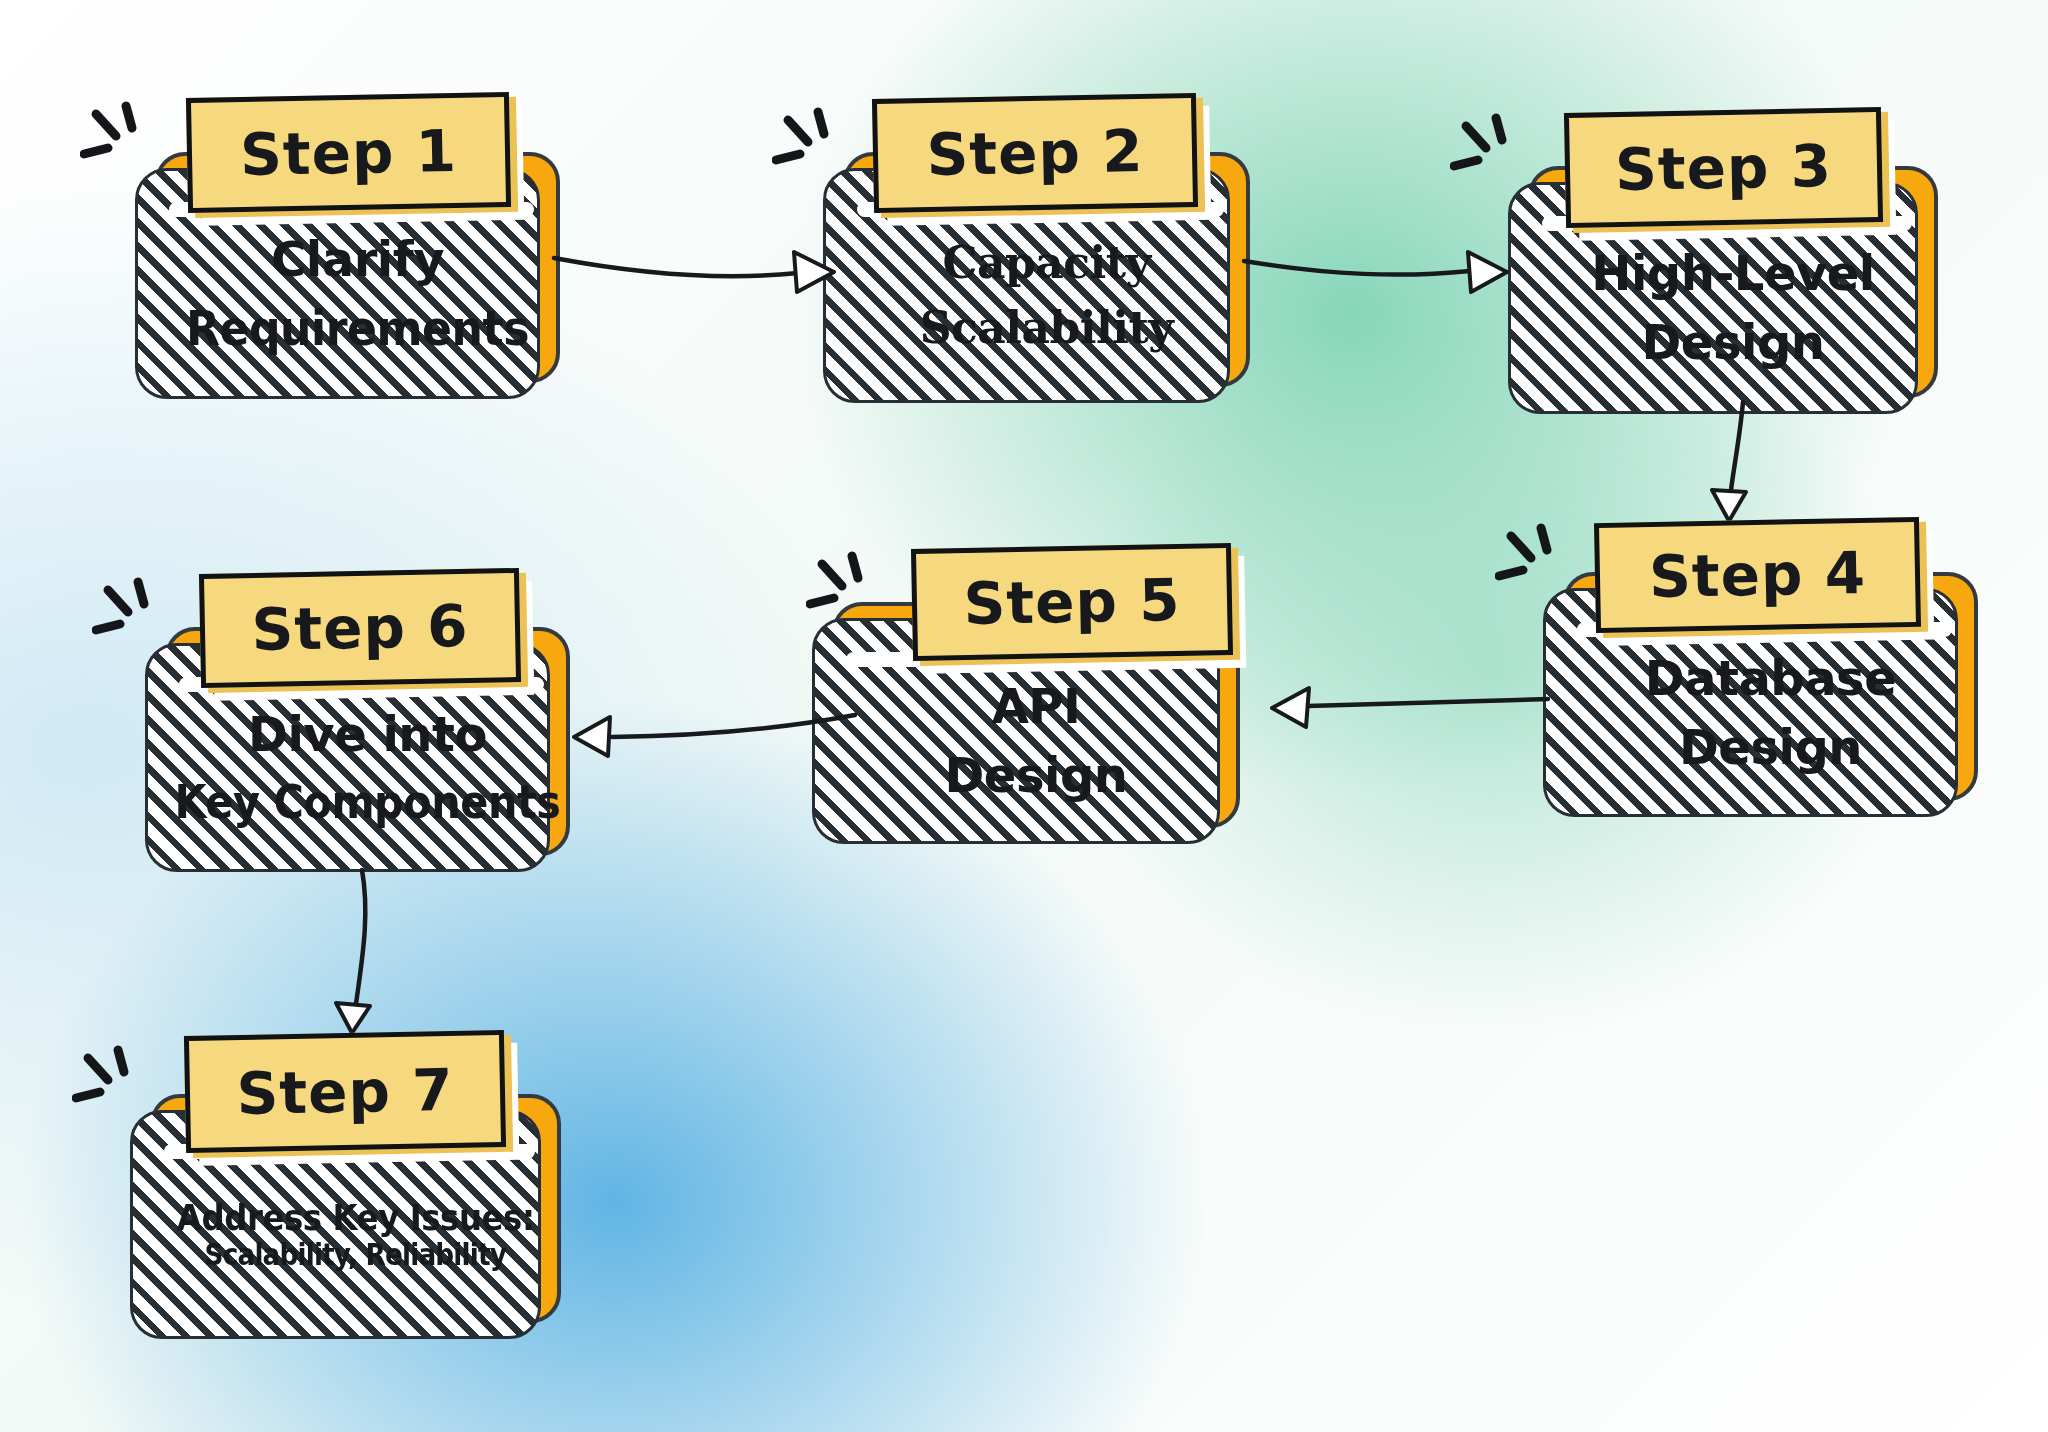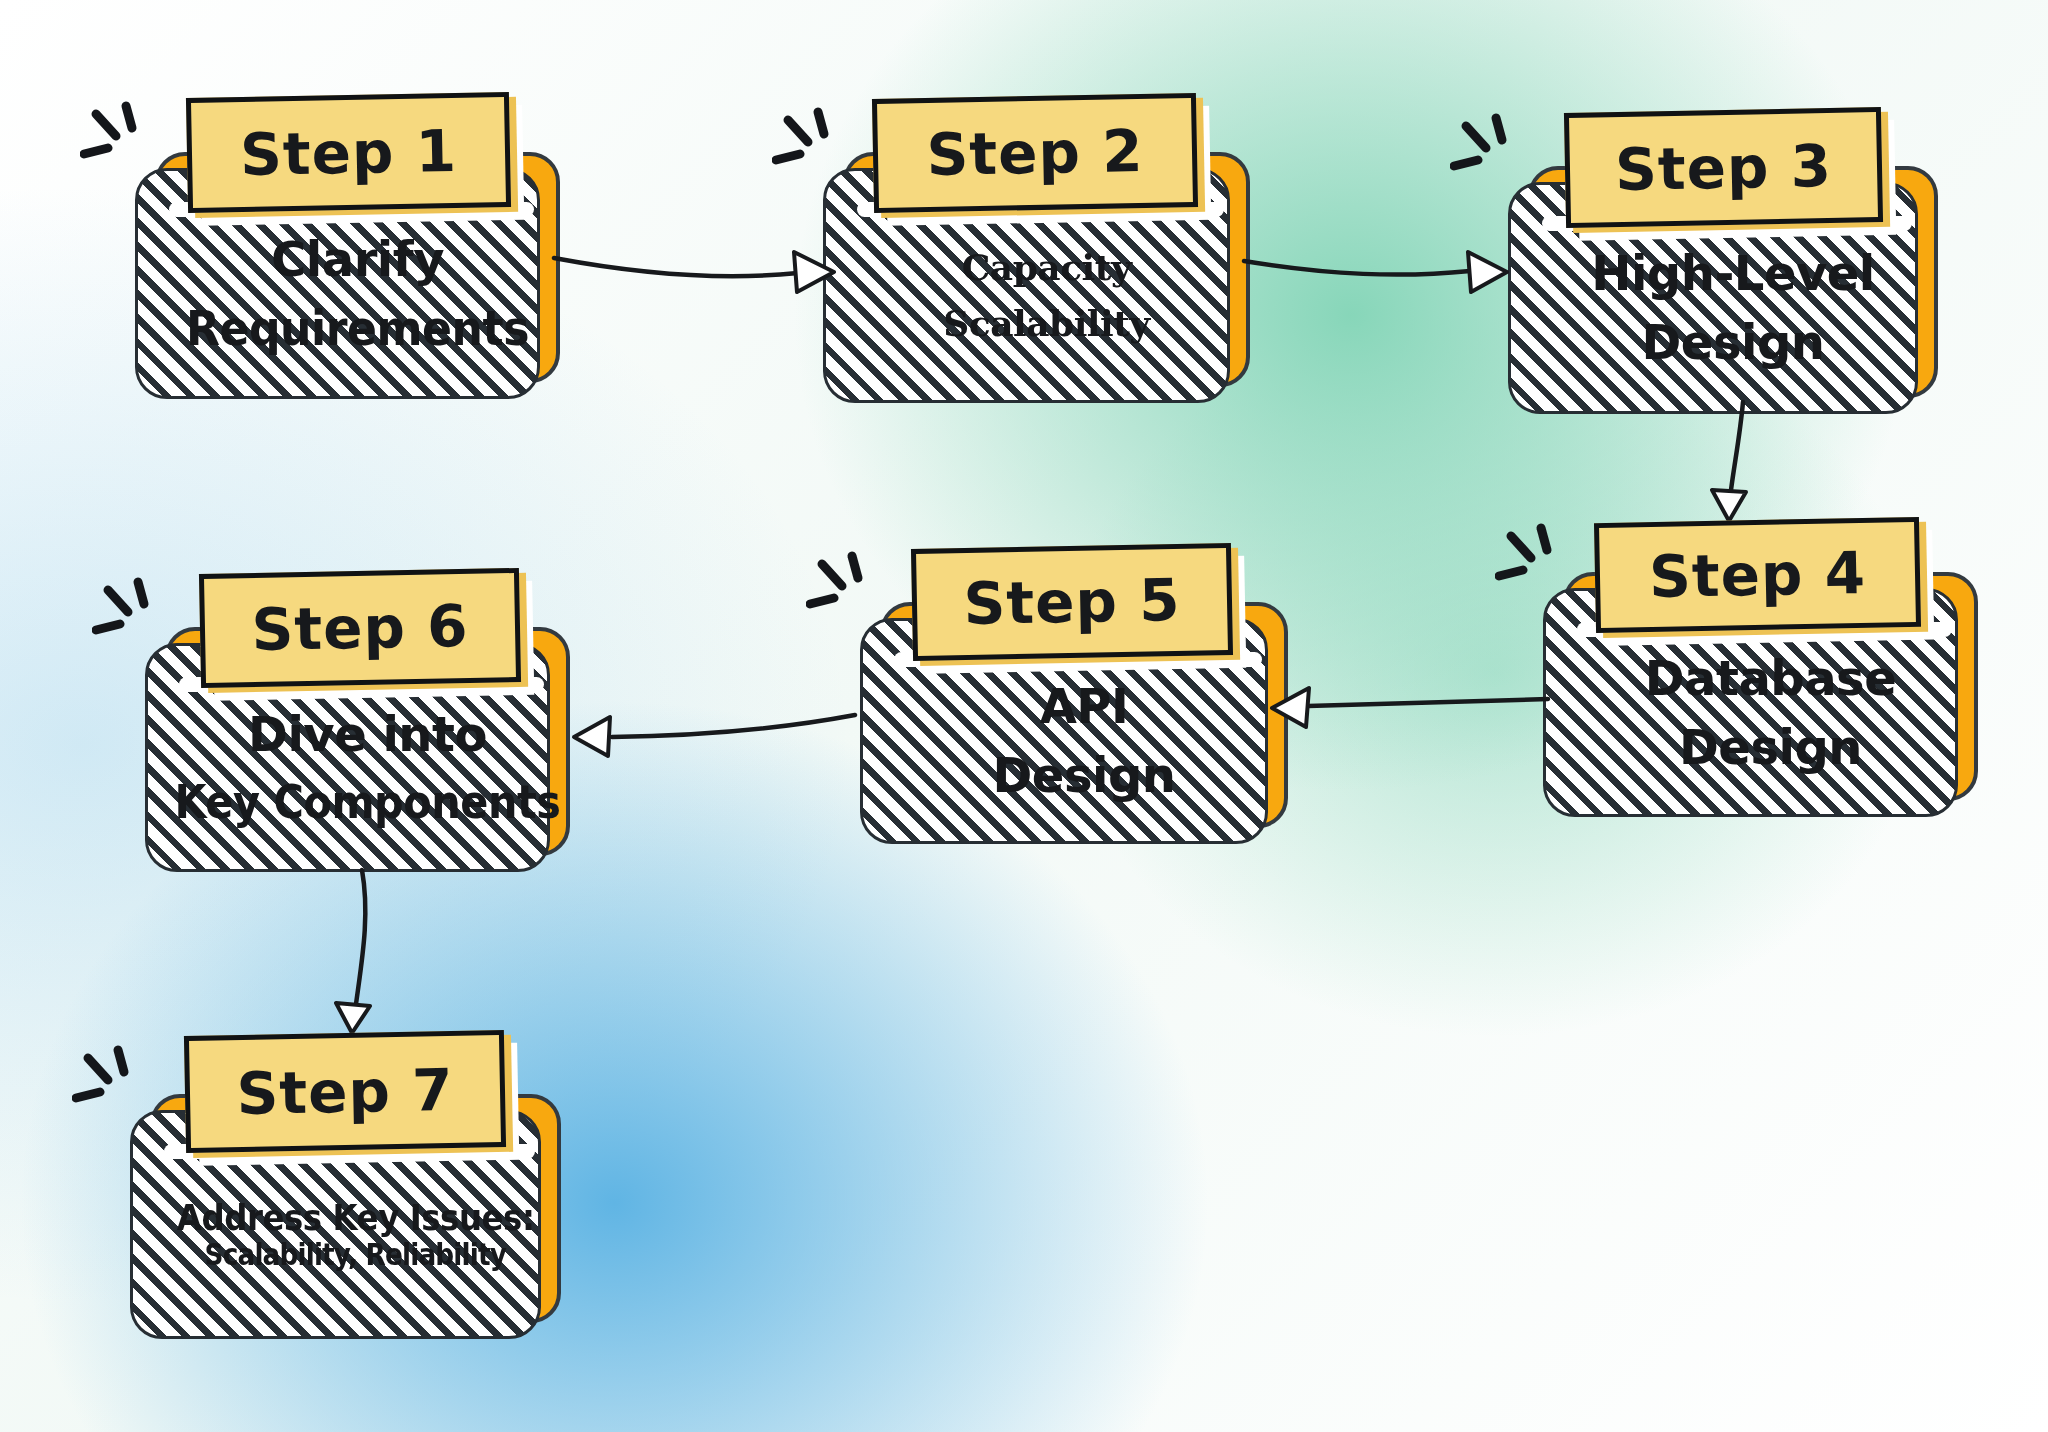--- a/index.html
+++ b/index.html
@@ -44,21 +44,21 @@
   .card-body{
     position:absolute;left:8px;right:8px;top:60px;bottom:8px;
     display:flex;flex-direction:column;align-items:center;justify-content:center;
     gap:16px;
     color:var(--ink,#17191C);
     font-weight:bold;
     text-align:center;
   }
   .line{white-space:nowrap;line-height:1.1;letter-spacing:-0.5px;}
   .serif .line{font-family:"DejaVu Serif", serif;}
-  .t50{font-size:36px;} .t48{font-size:48px;} .t46{font-size:46px;}
+  .t50{font-size:44px;} .t48{font-size:48px;} .t46{font-size:46px;}
   .t36{font-size:36px;} .t31{font-size:31px;} .cx92{transform:scaleX(.92);}
   .cx90{transform:scaleX(.90);} .cx85{transform:scaleX(.85);letter-spacing:-1px;}
 
   
   .badge{
     position:absolute;
     display:flex;align-items:center;justify-content:center;
     background:var(--badge-fill,#F6D97F);
     border:5px solid #101214;
     box-shadow:7px 5px 0 var(--badge-offset,#EDC254), 13px 13px 0 #ffffff;
@@ -182,21 +182,21 @@
     <span>Step 4</span>
   </div>
 
   <svg class="sparkle" style="left:806px;top:546px" width="72" height="76" viewBox="0 0 72 76">
     <g stroke="#14161A" stroke-width="9" stroke-linecap="round">
       <line x1="46" y1="10" x2="52" y2="32"></line>
         <line x1="16" y1="18" x2="36" y2="40"></line>
         <line x1="4" y1="58" x2="28" y2="52"></line>
     </g>
   </svg>
-  <div class="card" style="left:880px;top:602px;width:400px;height:218px">
+  <div class="card" style="left:832px;top:602px;width:400px;height:218px">
     <div class="swash"></div>
     <div class="card-body">
       <div class="line t48">API</div>
       <div class="line t48">Design</div>
     </div>
   </div>
   <div class="badge" style="left:912px;top:546px;width:310px;height:102px">
     <span>Step 5</span>
   </div>
 

